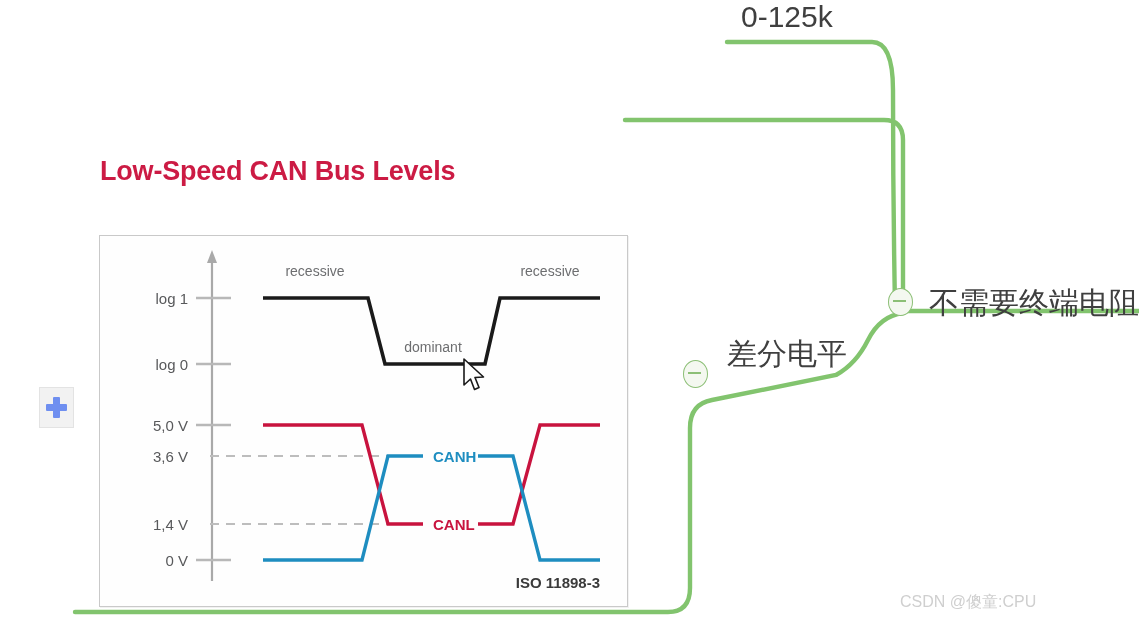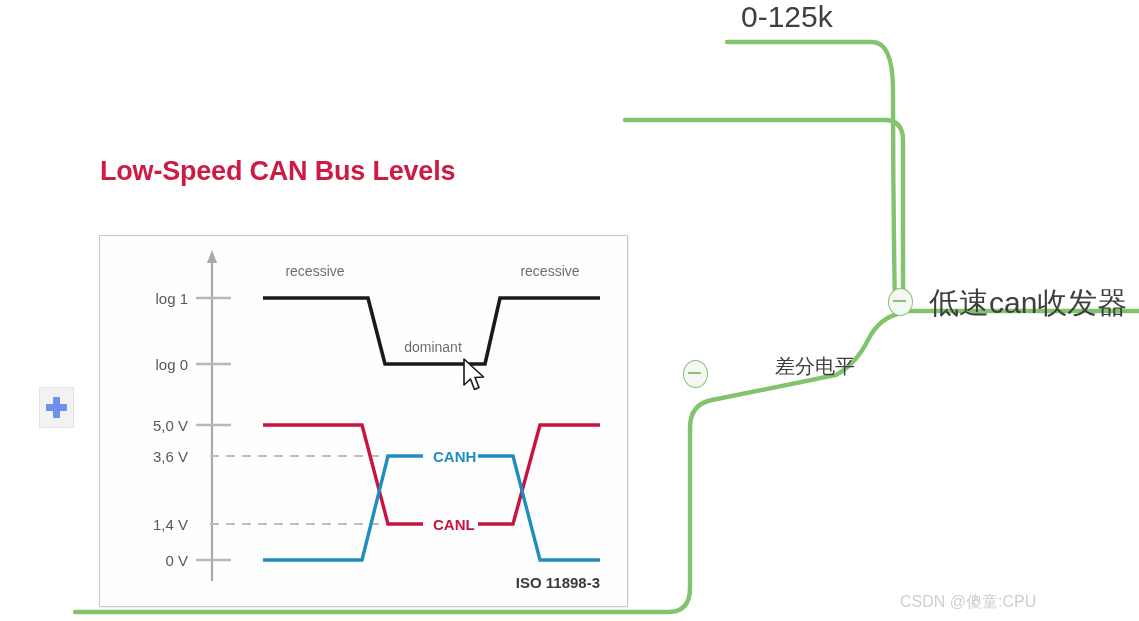--- a/index.html
+++ b/index.html
@@ -58,21 +58,21 @@
   #mindmap svg{position:absolute;left:0;top:0;}
 
   .node-label{
     position:absolute;white-space:nowrap;color:#3f3f3f;
     font-family:"Liberation Sans","DejaVu Sans",sans-serif;
     pointer-events:auto;
   }
   #label-rate{left:741px;top:0px;font-size:30px;}
   #label-noterm{left:645px;top:70px;font-size:30px;}
   #label-lowspeed{left:929px;top:283px;font-size:30px;}
-  #label-diff{left:727px;top:353px;font-size:20px;margin-left:48px;}
+  #label-diff{left:727px;top:334px;font-size:30px;}
 
   .collapse-toggle{
     position:absolute;width:23px;height:26px;border-radius:50%;
     background:#f4f8f0;border:1.6px solid #8cbf76;
     pointer-events:auto;cursor:pointer;
   }
   .collapse-toggle::after{
     content:"";position:absolute;left:4px;top:11px;
     width:13px;height:1.6px;background:#8cbf76;
   }
@@ -162,21 +162,21 @@
         <path d="M895,306 Q893,200 893,90 Q893,42 872,42 L727,42"></path>
 
         <path d="M903,311 L1139,311"></path>
 
         <path d="M903,313 Q880,316 868,340 Q856,364 836,375 L712,400 Q690,404 690,428
                  L690,588 Q690,612 668,612 L75,612"></path>
       </g>
     </svg>
 
     <div class="node-label" id="label-rate">0-125k</div>
-    <div class="node-label" id="label-lowspeed">低速can收发器</div>
+    <div class="node-label" id="label-lowspeed">不需要终端电阻</div>
     <div class="node-label" id="label-diff">差分电平</div>
 
     <div class="collapse-toggle" id="toggle-lowspeed"></div>
     <div class="collapse-toggle" id="toggle-diff"></div>
   </div>
 
   <div id="watermark">CSDN @傻童:CPU</div>
 
 </div>
 

